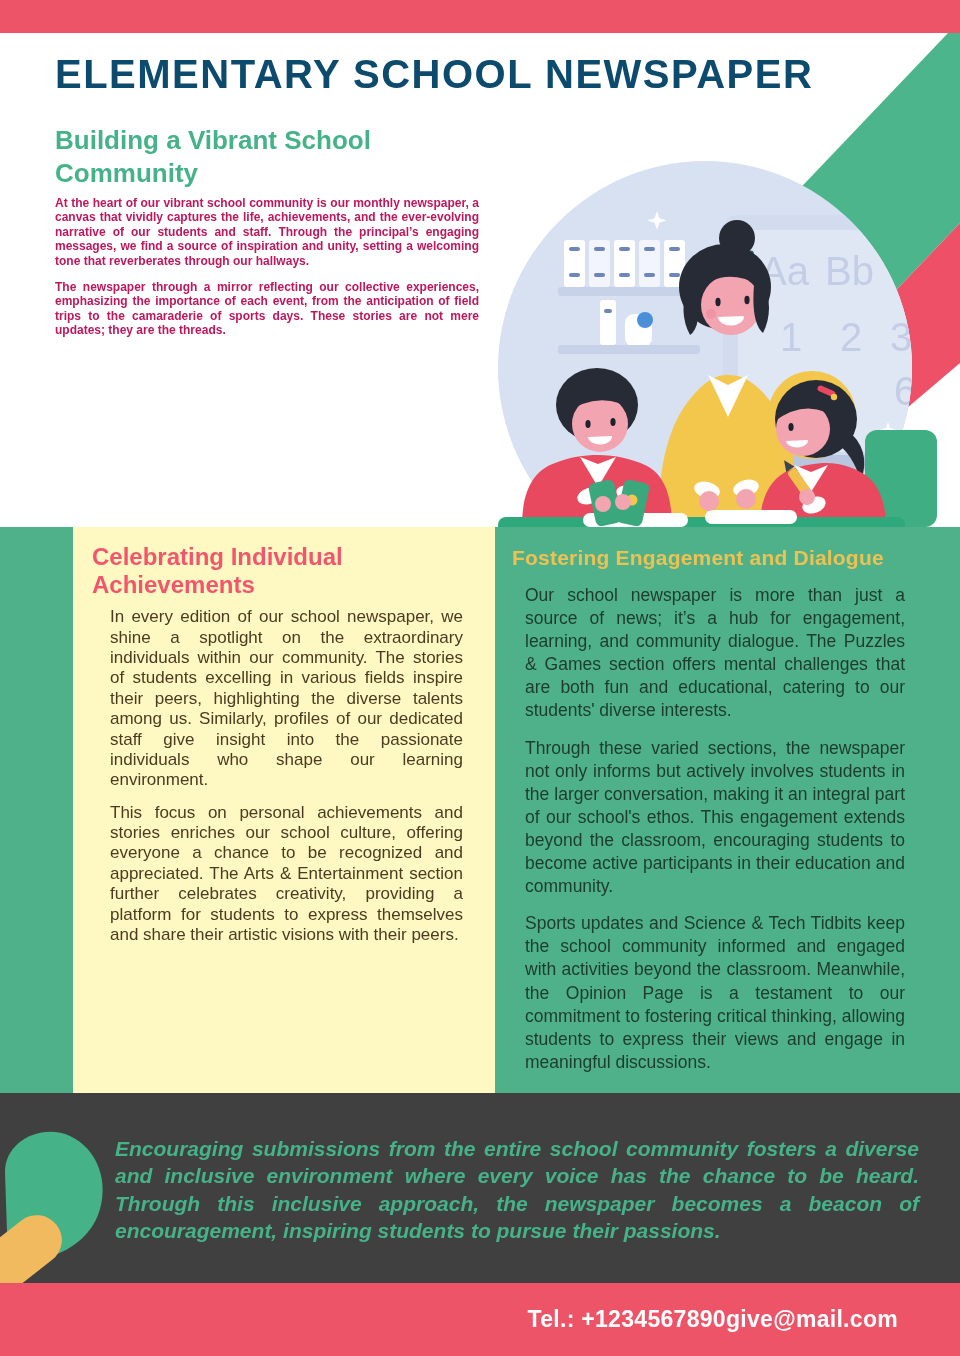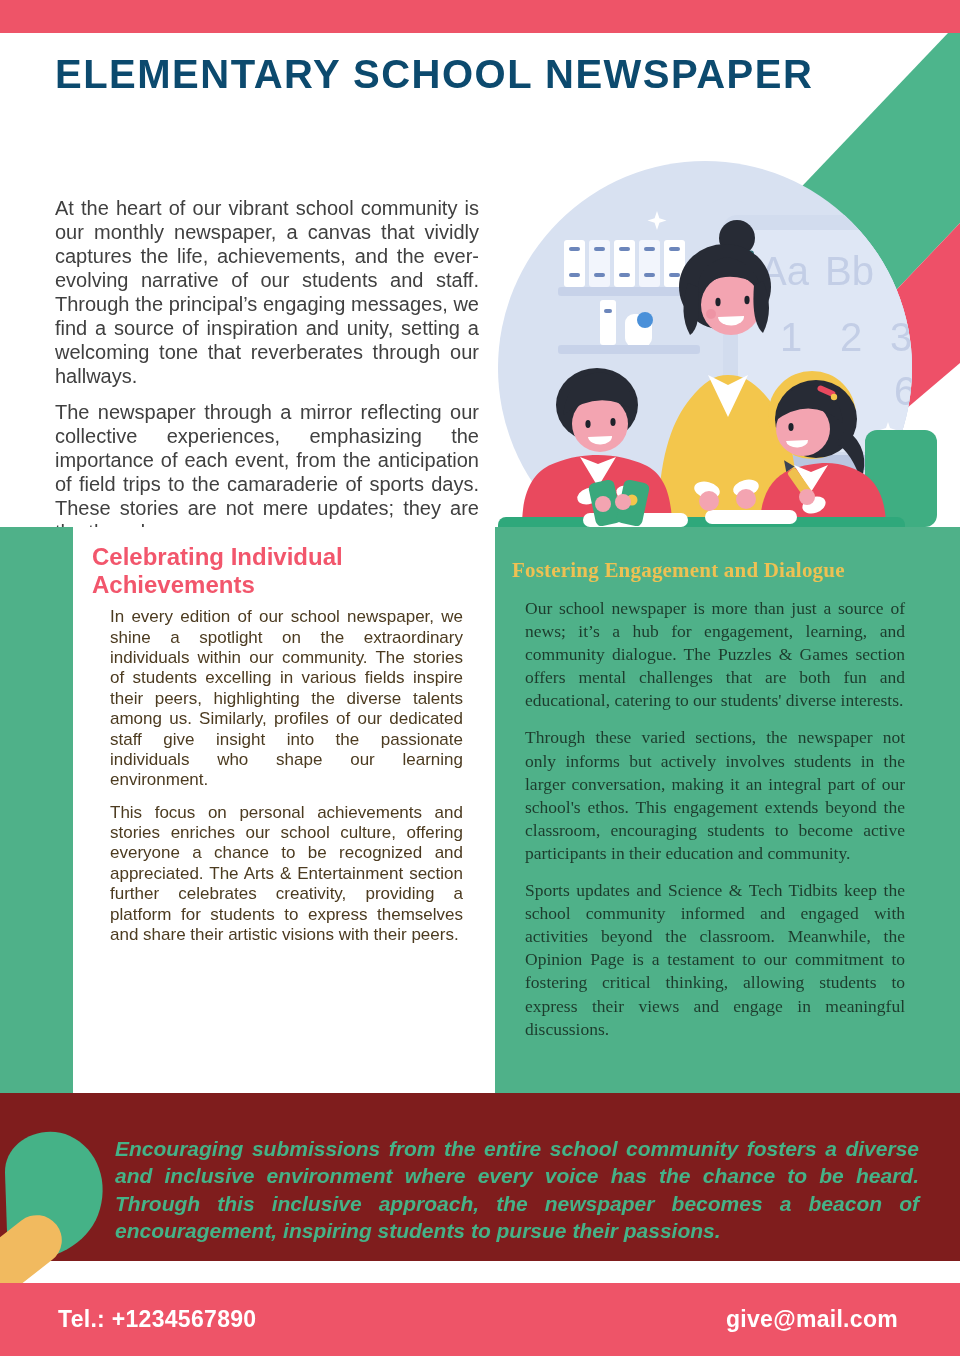--- a/index.html
+++ b/index.html
@@ -4,80 +4,81 @@
 <style>
   html,body{margin:0;padding:0;}
   .page{
     position:relative; width:960px; height:1356px; overflow:hidden;
     background:#ffffff; font-family:"Liberation Sans", sans-serif;
   }
   
   .top-band{position:absolute;left:0;top:0;width:960px;height:33px;background:#ee5468;}
   .footer{
     position:absolute;left:0;top:1283px;width:960px;height:73px;background:#ee5468;
-    display:flex;align-items:center;justify-content:space-between;
+    display:flex;align-items:center;justify-content:flex-end;
     padding:0 62px 0 58px;box-sizing:border-box;
     color:#ffffff;font-weight:bold;font-size:23px;letter-spacing:.3px;
   }
   
   .main-title{
     position:absolute;left:55px;top:54px;margin:0;
     font-size:40px;line-height:1;letter-spacing:1.5px;
     color:#0c4a6e;font-weight:bold;white-space:nowrap;
   }
   .intro-heading{
     position:absolute;left:55px;top:124px;width:420px;margin:0;
     font-size:26px;line-height:1.25;color:#45b287;font-weight:bold;
   }
   .intro-text{
     position:absolute;left:55px;top:196px;width:424px;
-    font-size:20px;line-height:1.2;color:#404040;text-align:justify;
+    font-size:12px;line-height:1.2;color:#be185d;text-align:justify;font-weight:bold;
   }
   .intro-text p{margin:0 0 12px;}
   
   .illustration{position:absolute;left:460px;top:33px;width:500px;height:494px;}
   
   .mid{position:absolute;left:0;top:527px;width:960px;height:566px;background:#4fb189;}
   .card{
-    position:absolute;left:73px;top:0;width:422px;height:566px;background:#ffffff;
+    position:absolute;left:73px;top:0;width:422px;height:566px;background:#fef9c3;
     padding:16px 14px 0 19px;box-sizing:border-box;
   }
   .card h3{
     margin:0 0 8px;font-size:24px;line-height:1.17;color:#f2566c;font-weight:bold;
   }
   .card p{
     margin:0 18px 12px;font-size:17px;line-height:1.2;color:#4c3b20;text-align:justify;
   }
-  .right-col{position:absolute;left:512px;top:12px;width:406px;font-family:Liberation Serif, serif;}
+  .right-col{position:absolute;left:512px;top:0;width:406px;}
   .right-col h3{
     margin:19px 0 14px;font-size:21px;color:#eec153;font-weight:bold;letter-spacing:.2px;
   }
   .right-col p{
     margin:0 13px 14px;font-size:17.5px;line-height:1.32;color:#1d3c2d;text-align:justify;
   }
   
-  .quote-band{position:absolute;left:0;top:1093px;width:960px;height:168px;background:#7f1d1d;}
+  .quote-band{position:absolute;left:0;top:1093px;width:960px;height:190px;background:#404040;}
   .quote-blob{position:absolute;left:0;top:18px;width:118px;height:178px;}
   .quote{
     position:absolute;left:115px;top:42px;width:804px;margin:0;
     font-size:21px;line-height:1.3;font-weight:bold;font-style:italic;
     color:#45b287;text-align:justify;
   }
   .board-letter{font-size:40px;fill:#c3cee6;font-family:"Liberation Sans",sans-serif;}
   .board-number{font-size:40px;fill:#c3cee6;font-family:"Liberation Sans",sans-serif;}
 </style>
 </head>
 <body>
 
 <div class="page">
 
   <div class="top-band"></div>
 
   <h1 class="main-title">ELEMENTARY SCHOOL NEWSPAPER</h1>
 
+  <h2 class="intro-heading">Building a Vibrant School Community</h2>
 
   <div class="intro-text">
     <p>At the heart of our vibrant school community is our monthly newspaper, a canvas that vividly captures the life, achievements, and the ever-evolving narrative of our students and staff. Through the principal’s engaging messages, we find a source of inspiration and unity, setting a welcoming tone that reverberates through our hallways.</p>
     <p>The newspaper through a mirror reflecting our collective experiences, emphasizing the importance of each event, from the anticipation of field trips to the camaraderie of sports days. These stories are not mere updates; they are the threads.</p>
   </div>
 
   <svg class="illustration" viewBox="0 0 500 494">
     <defs>
       <clipPath id="circleClip">
           <circle cx="245" cy="335" r="207"></circle>

